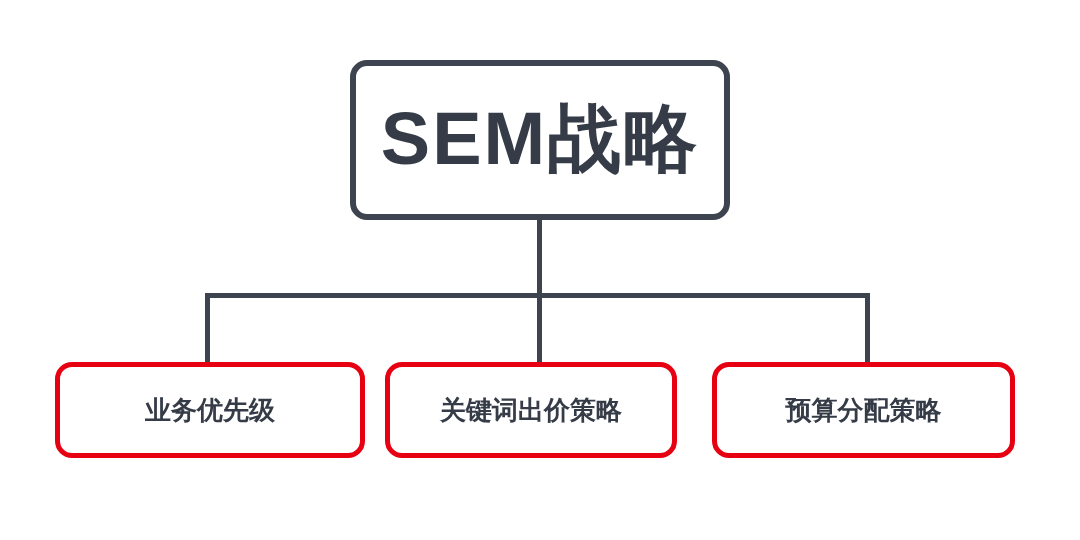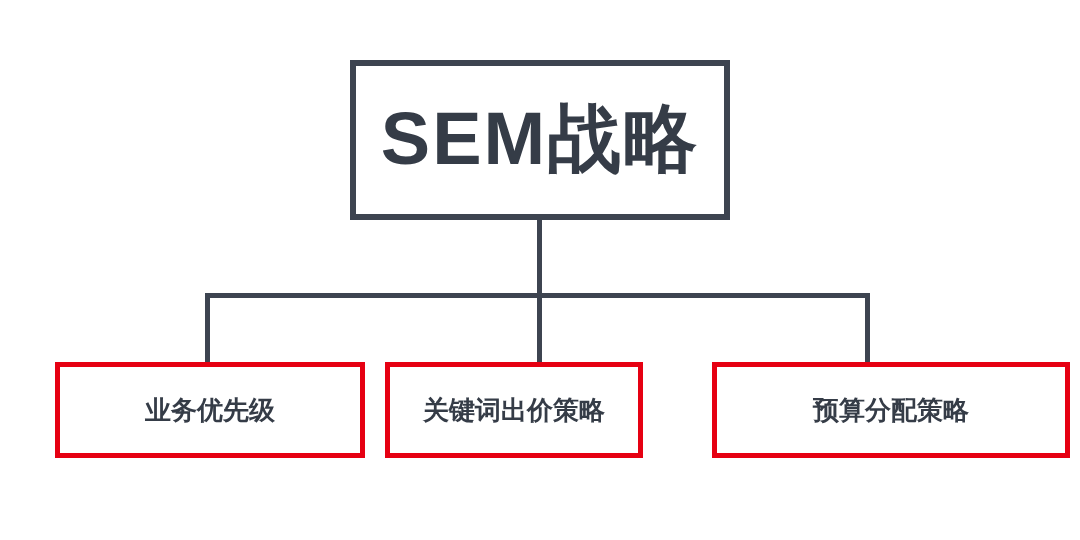--- a/index.html
+++ b/index.html
@@ -16,20 +16,21 @@
     overflow: hidden;
   }
   .node {
     position: absolute;
     background: #ffffff;
     display: flex;
     align-items: center;
     justify-content: center;
     box-sizing: border-box;
     text-align: center;
+    border-radius: 17px;
   }
   .root-node {
     left: 350px;
     top: 60px;
     width: 380px;
     height: 160px;
     border: 6px solid var(--line-color, #3d4450);
   }
   .root-node .label {
     font-size: 74px;
@@ -43,22 +44,22 @@
     height: 96px;
     border: 5px solid var(--child-border, #e60012);
   }
   .child-node .label {
     font-size: 26px;
     font-weight: bold;
     color: var(--text-color, #353c47);
     white-space: nowrap;
   }
   .child-1 { left: 55px;  width: 310px; }
-  .child-2 { left: 385px; width: 258px; }
-  .child-3 { left: 712px; width: 358px; justify-content: center; }
+  .child-2 { left: 385px; width: 292px; }
+  .child-3 { left: 712px; width: 303px; justify-content: center; }
 
   .line {
     position: absolute;
     background: var(--line-color, #3d4450);
   }
   .v-line { width: 5px; }
   .h-line { height: 5px; }
 
   .line-root-down  { left: 537px; top: 220px; height: 76px; }
   .line-horizontal { left: 205px; top: 293px; width: 665px; }

